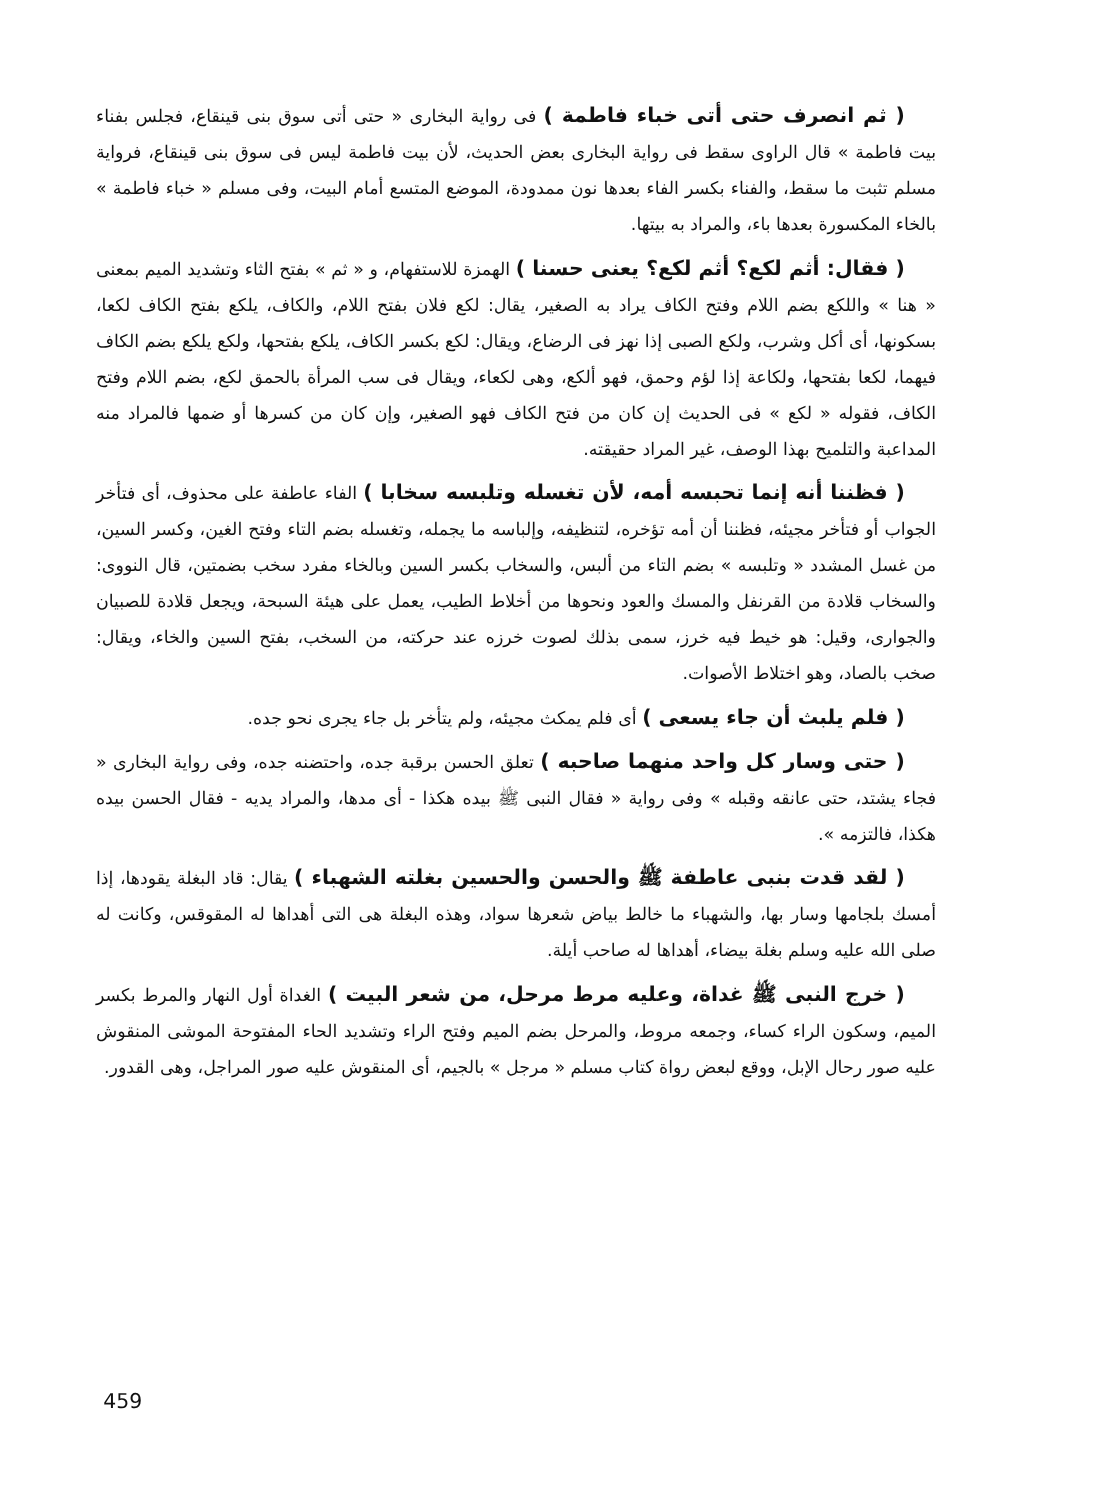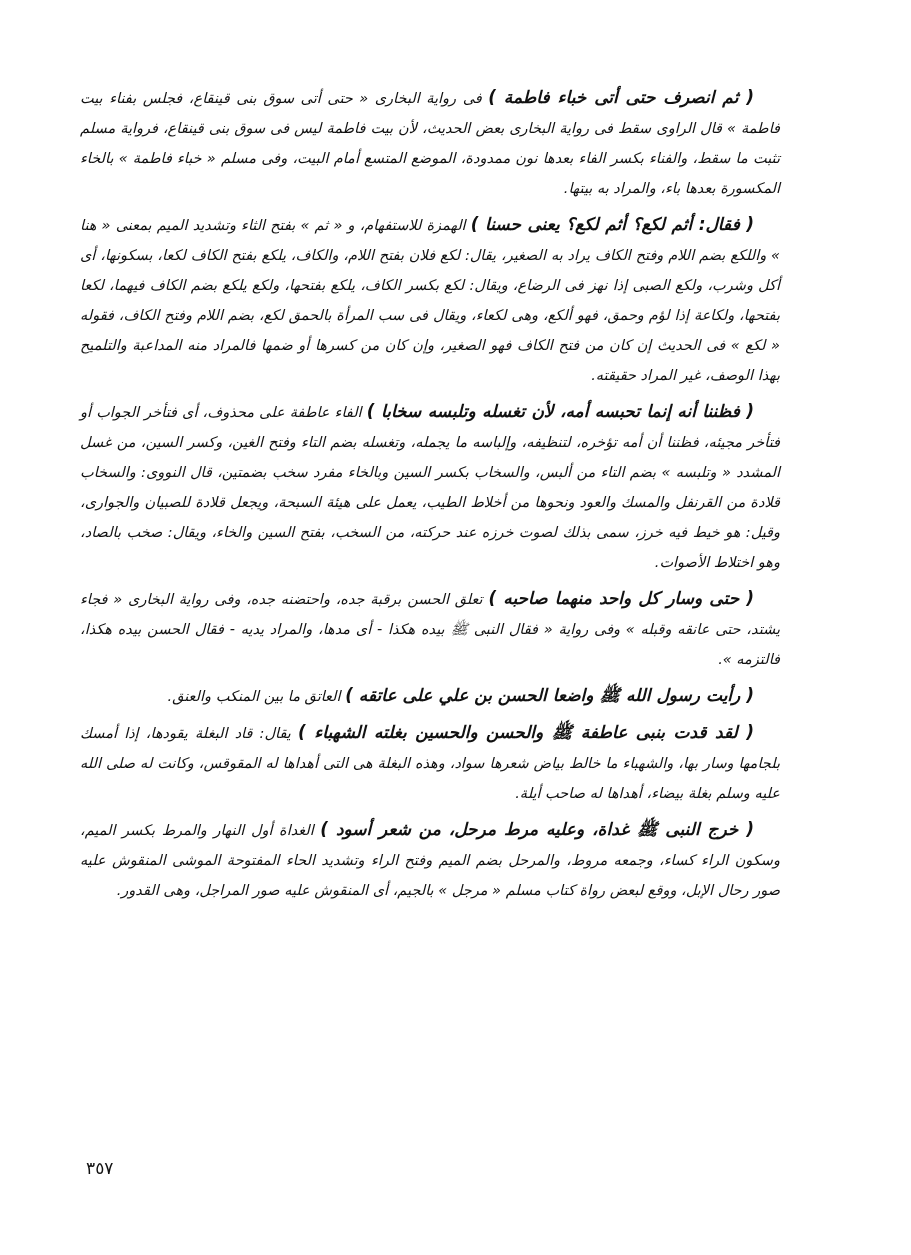--- a/index.html
+++ b/index.html
@@ -9,38 +9,38 @@
     left: 80px;
     top: 82px;
     width: 700px;
     direction: rtl;
     text-align: justify;
     font-family: "DejaVu Sans", sans-serif;
     color: #111111;
     font-size: 14.5px;
     line-height: 30px;
   }
-  .para { margin: 0 0 6px 0; text-indent: 26px; font-style: italic; }
+  .para { margin: 0 0 6px 0; text-indent: 26px; }
   .lemma { font-weight: bold; font-size: 17px; }
   .page-number {
     position: absolute;
     left: 86px;
     top: 1158px;
     font-family: "DejaVu Sans", sans-serif;
     font-size: 17px;
     color: #111111;
     direction: rtl;
   }
 </style>
 </head>
 <body>
 
 <div class="page">
   <p class="para"><span class="lemma">( ثم انصرف حتى أتى خباء فاطمة )</span><span> فى رواية البخارى « حتى أتى سوق بنى قينقاع، فجلس بفناء بيت فاطمة » قال الراوى سقط فى رواية البخارى بعض الحديث، لأن بيت فاطمة ليس فى سوق بنى قينقاع، فرواية مسلم تثبت ما سقط، والفناء بكسر الفاء بعدها نون ممدودة، الموضع المتسع أمام البيت، وفى مسلم « خباء فاطمة » بالخاء المكسورة بعدها باء، والمراد به بيتها.</span></p>
   <p class="para"><span class="lemma">( فقال: أثم لكع؟ أثم لكع؟ يعنى حسنا )</span><span> الهمزة للاستفهام، و « ثم » بفتح الثاء وتشديد الميم بمعنى « هنا » واللكع بضم اللام وفتح الكاف يراد به الصغير، يقال: لكع فلان بفتح اللام، والكاف، يلكع بفتح الكاف لكعا، بسكونها، أى أكل وشرب، ولكع الصبى إذا نهز فى الرضاع، ويقال: لكع بكسر الكاف، يلكع بفتحها، ولكع يلكع بضم الكاف فيهما، لكعا بفتحها، ولكاعة إذا لؤم وحمق، فهو ألكع، وهى لكعاء، ويقال فى سب المرأة بالحمق لكع، بضم اللام وفتح الكاف، فقوله « لكع » فى الحديث إن كان من فتح الكاف فهو الصغير، وإن كان من كسرها أو ضمها فالمراد منه المداعبة والتلميح بهذا الوصف، غير المراد حقيقته.</span></p>
   <p class="para"><span class="lemma">( فظننا أنه إنما تحبسه أمه، لأن تغسله وتلبسه سخابا )</span><span> الفاء عاطفة على محذوف، أى فتأخر الجواب أو فتأخر مجيئه، فظننا أن أمه تؤخره، لتنظيفه، وإلباسه ما يجمله، وتغسله بضم التاء وفتح الغين، وكسر السين، من غسل المشدد « وتلبسه » بضم التاء من ألبس، والسخاب بكسر السين وبالخاء مفرد سخب بضمتين، قال النووى: والسخاب قلادة من القرنفل والمسك والعود ونحوها من أخلاط الطيب، يعمل على هيئة السبحة، ويجعل قلادة للصبيان والجوارى، وقيل: هو خيط فيه خرز، سمى بذلك لصوت خرزه عند حركته، من السخب، بفتح السين والخاء، ويقال: صخب بالصاد، وهو اختلاط الأصوات.</span></p>
+  <p class="para"><span class="lemma">( فلم يلبث أن جاء يسعى )</span><span> أى فلم يمكث مجيئه، ولم يتأخر بل جاء يجرى نحو جده.</span></p>
   <p class="para"><span class="lemma">( حتى وسار كل واحد منهما صاحبه )</span><span> تعلق الحسن برقبة جده، واحتضنه جده، وفى رواية البخارى « فجاء يشتد، حتى عانقه وقبله » وفى رواية « فقال النبى ﷺ بيده هكذا - أى مدها، والمراد يديه - فقال الحسن بيده هكذا، فالتزمه ».</span></p>
-  <p class="para"><span class="lemma">( رأيت رسول الله ﷺ واضعا الحسن بن علي على عاتقه )</span><span> العاتق ما بين المنكب والعنق.</span></p>
   <p class="para"><span class="lemma">( لقد قدت بنبى عاطفة ﷺ والحسن والحسين بغلته الشهباء )</span><span> يقال: قاد البغلة يقودها، إذا أمسك بلجامها وسار بها، والشهباء ما خالط بياض شعرها سواد، وهذه البغلة هى التى أهداها له المقوقس، وكانت له صلى الله عليه وسلم بغلة بيضاء، أهداها له صاحب أيلة.</span></p>
-  <p class="para"><span class="lemma">( خرج النبى ﷺ غداة، وعليه مرط مرحل، من شعر أسود )</span><span> الغداة أول النهار والمرط بكسر الميم، وسكون الراء كساء، وجمعه مروط، والمرحل بضم الميم وفتح الراء وتشديد الحاء المفتوحة الموشى المنقوش عليه صور رحال الإبل، ووقع لبعض رواة كتاب مسلم « مرجل » بالجيم، أى المنقوش عليه صور المراجل، وهى القدور.</span></p>
+  <p class="para"><span class="lemma">( خرج النبى ﷺ غداة، وعليه مرط مرحل، من شعر البيت )</span><span> الغداة أول النهار والمرط بكسر الميم، وسكون الراء كساء، وجمعه مروط، والمرحل بضم الميم وفتح الراء وتشديد الحاء المفتوحة الموشى المنقوش عليه صور رحال الإبل، ووقع لبعض رواة كتاب مسلم « مرجل » بالجيم، أى المنقوش عليه صور المراجل، وهى القدور.</span></p>
 </div>
 
-<div class="page-number">٣٥٧</div>
+<div class="page-number">459</div>
 
 </body></html>

